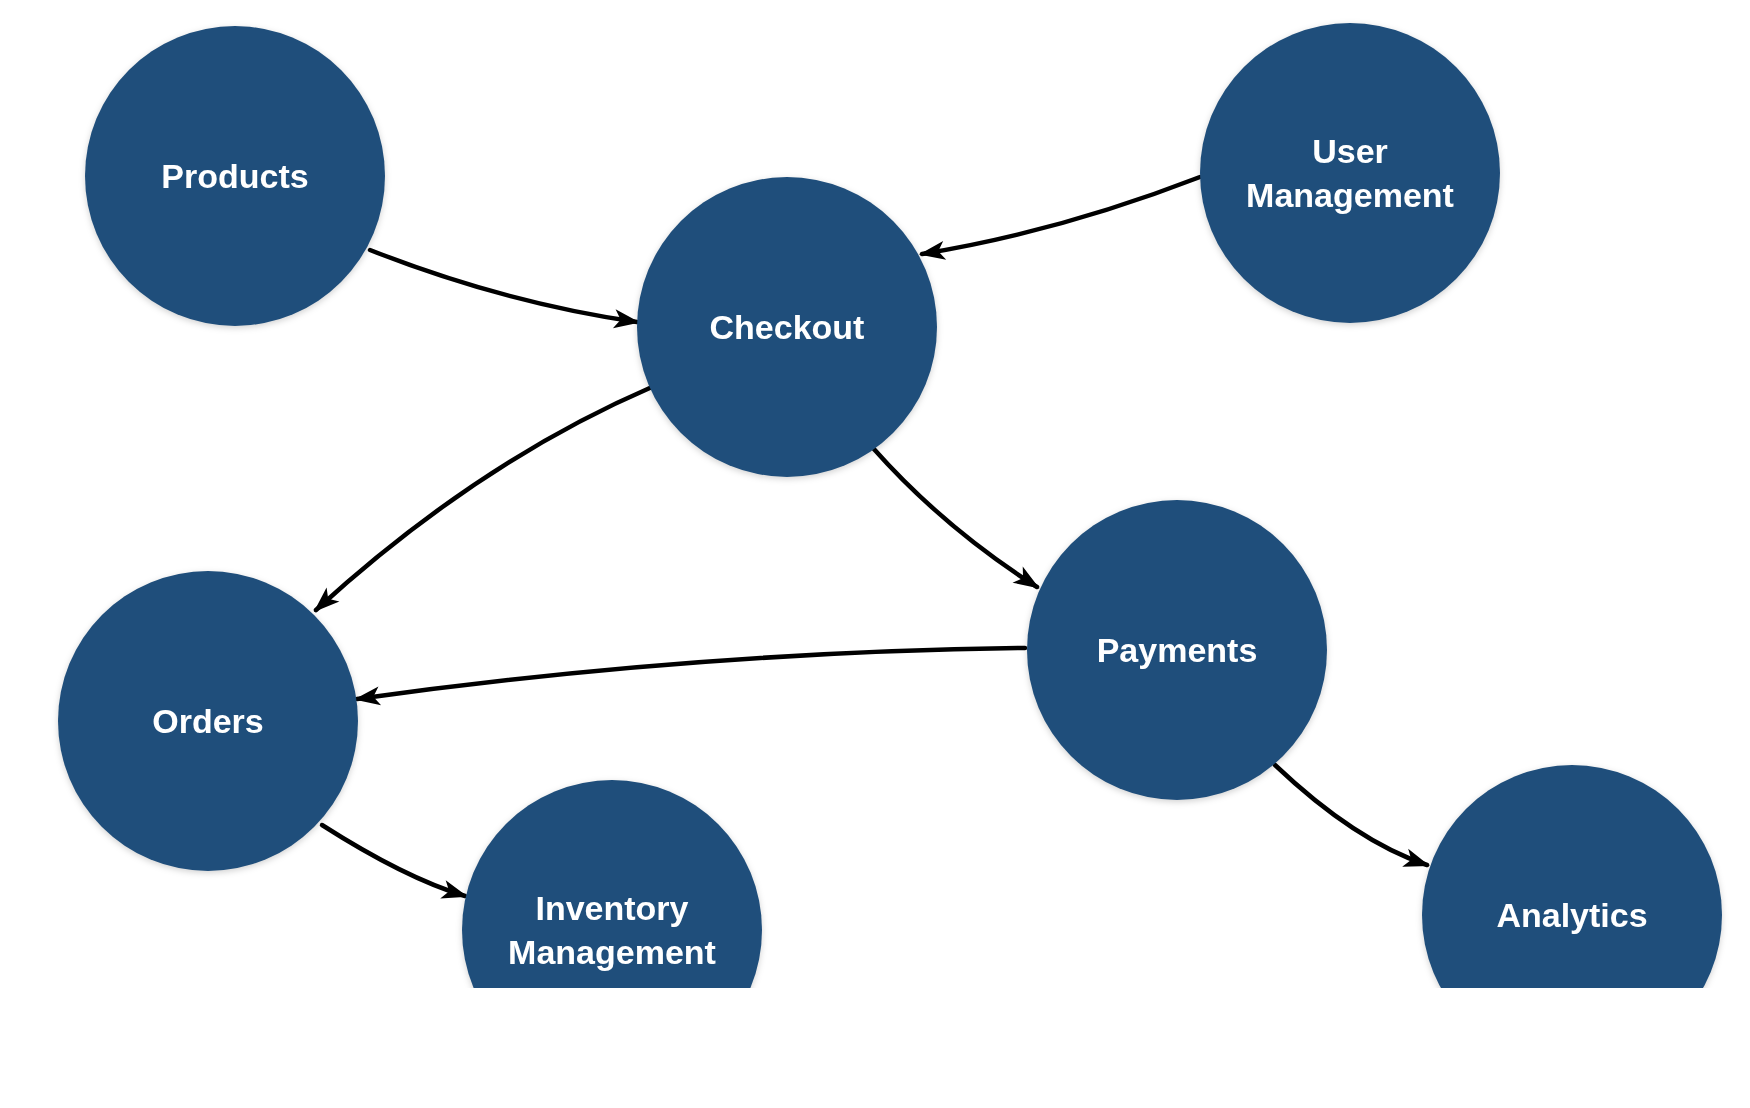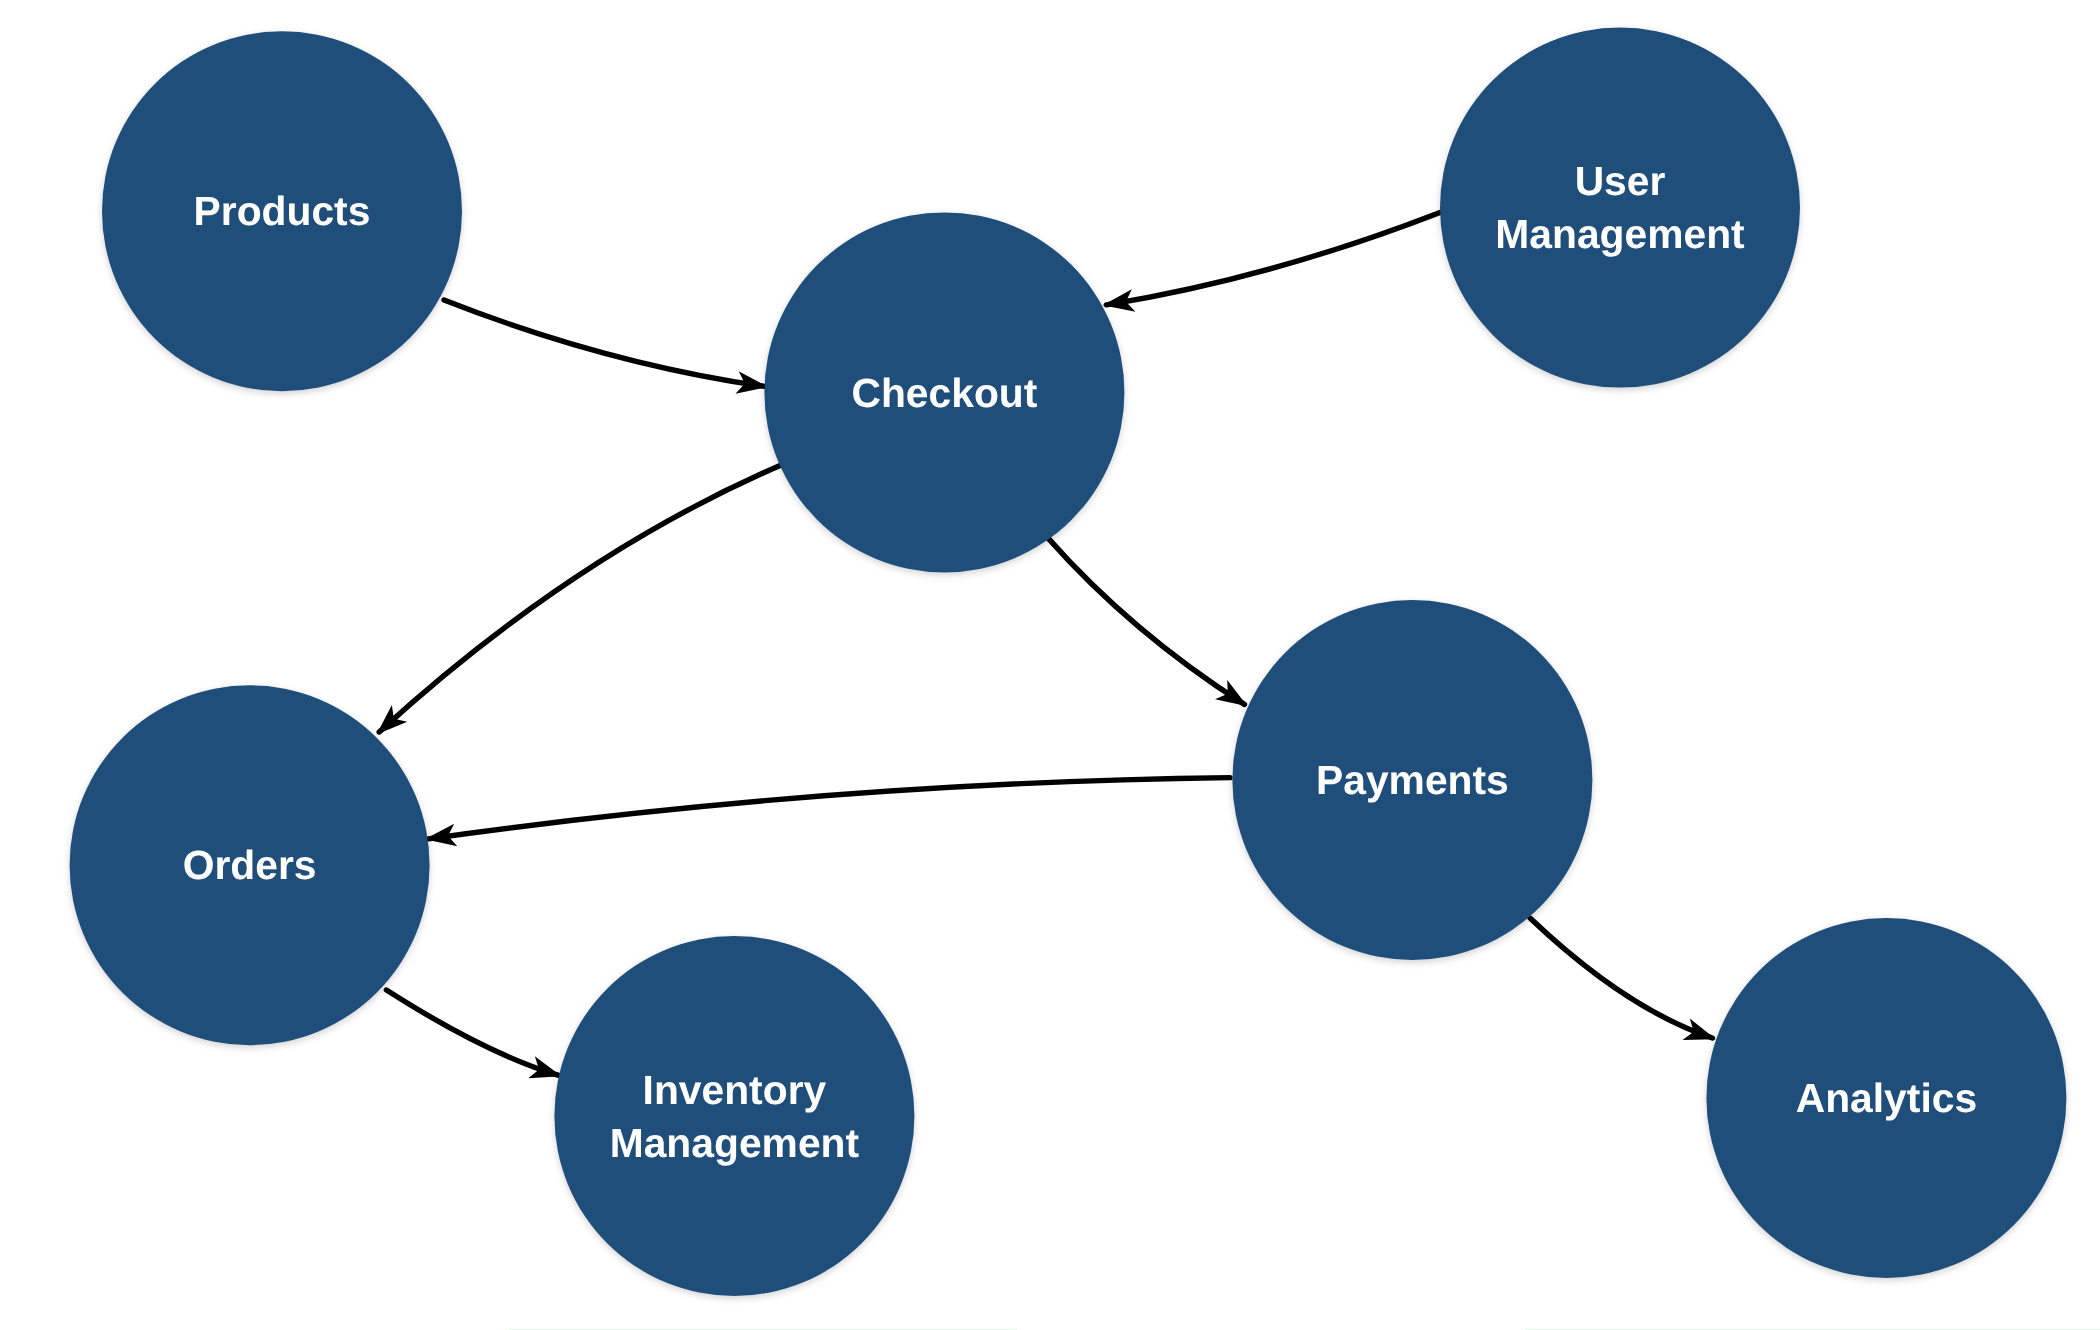--- a/index.html
+++ b/index.html
@@ -3,23 +3,23 @@
 <meta charset="utf-8">
 <style>
   html, body {
     margin: 0;
     padding: 0;
     background: #ffffff;
     font-family: "Liberation Sans", "DejaVu Sans", sans-serif;
   }
   main {
     width: 1750px;
-    height: 1108px;
+    height: 988px;
     position: relative;
-    background: #86efac;
+    background: #7f1d1d;
     overflow: hidden;
   }
   svg { display: block; }
   .node circle {
     filter: drop-shadow(0px 2px 3px rgba(0,0,0,0.18));
   }
   .node text {
     font-weight: bold;
     text-anchor: middle;
     user-select: none;

